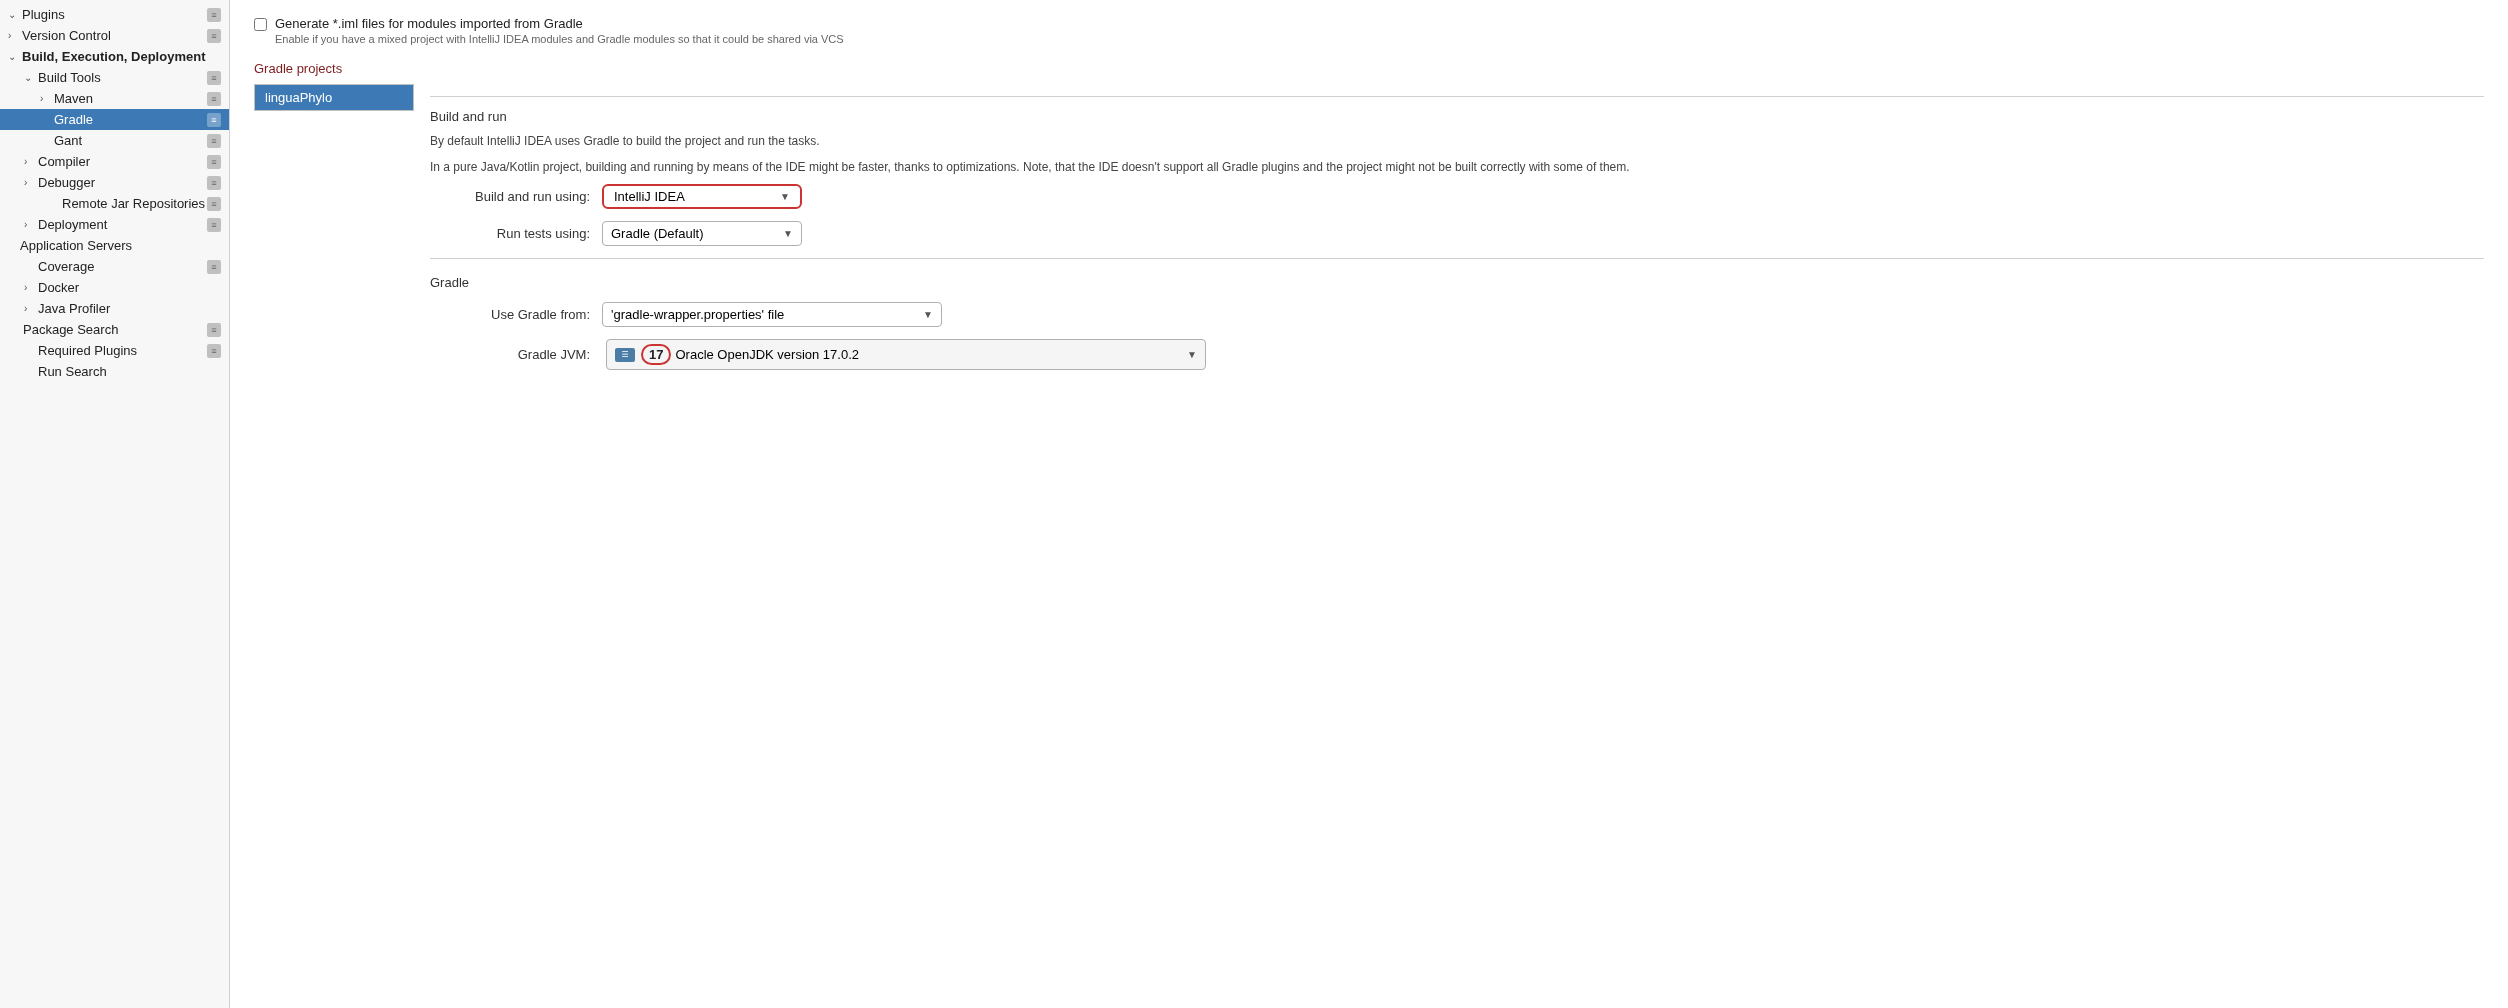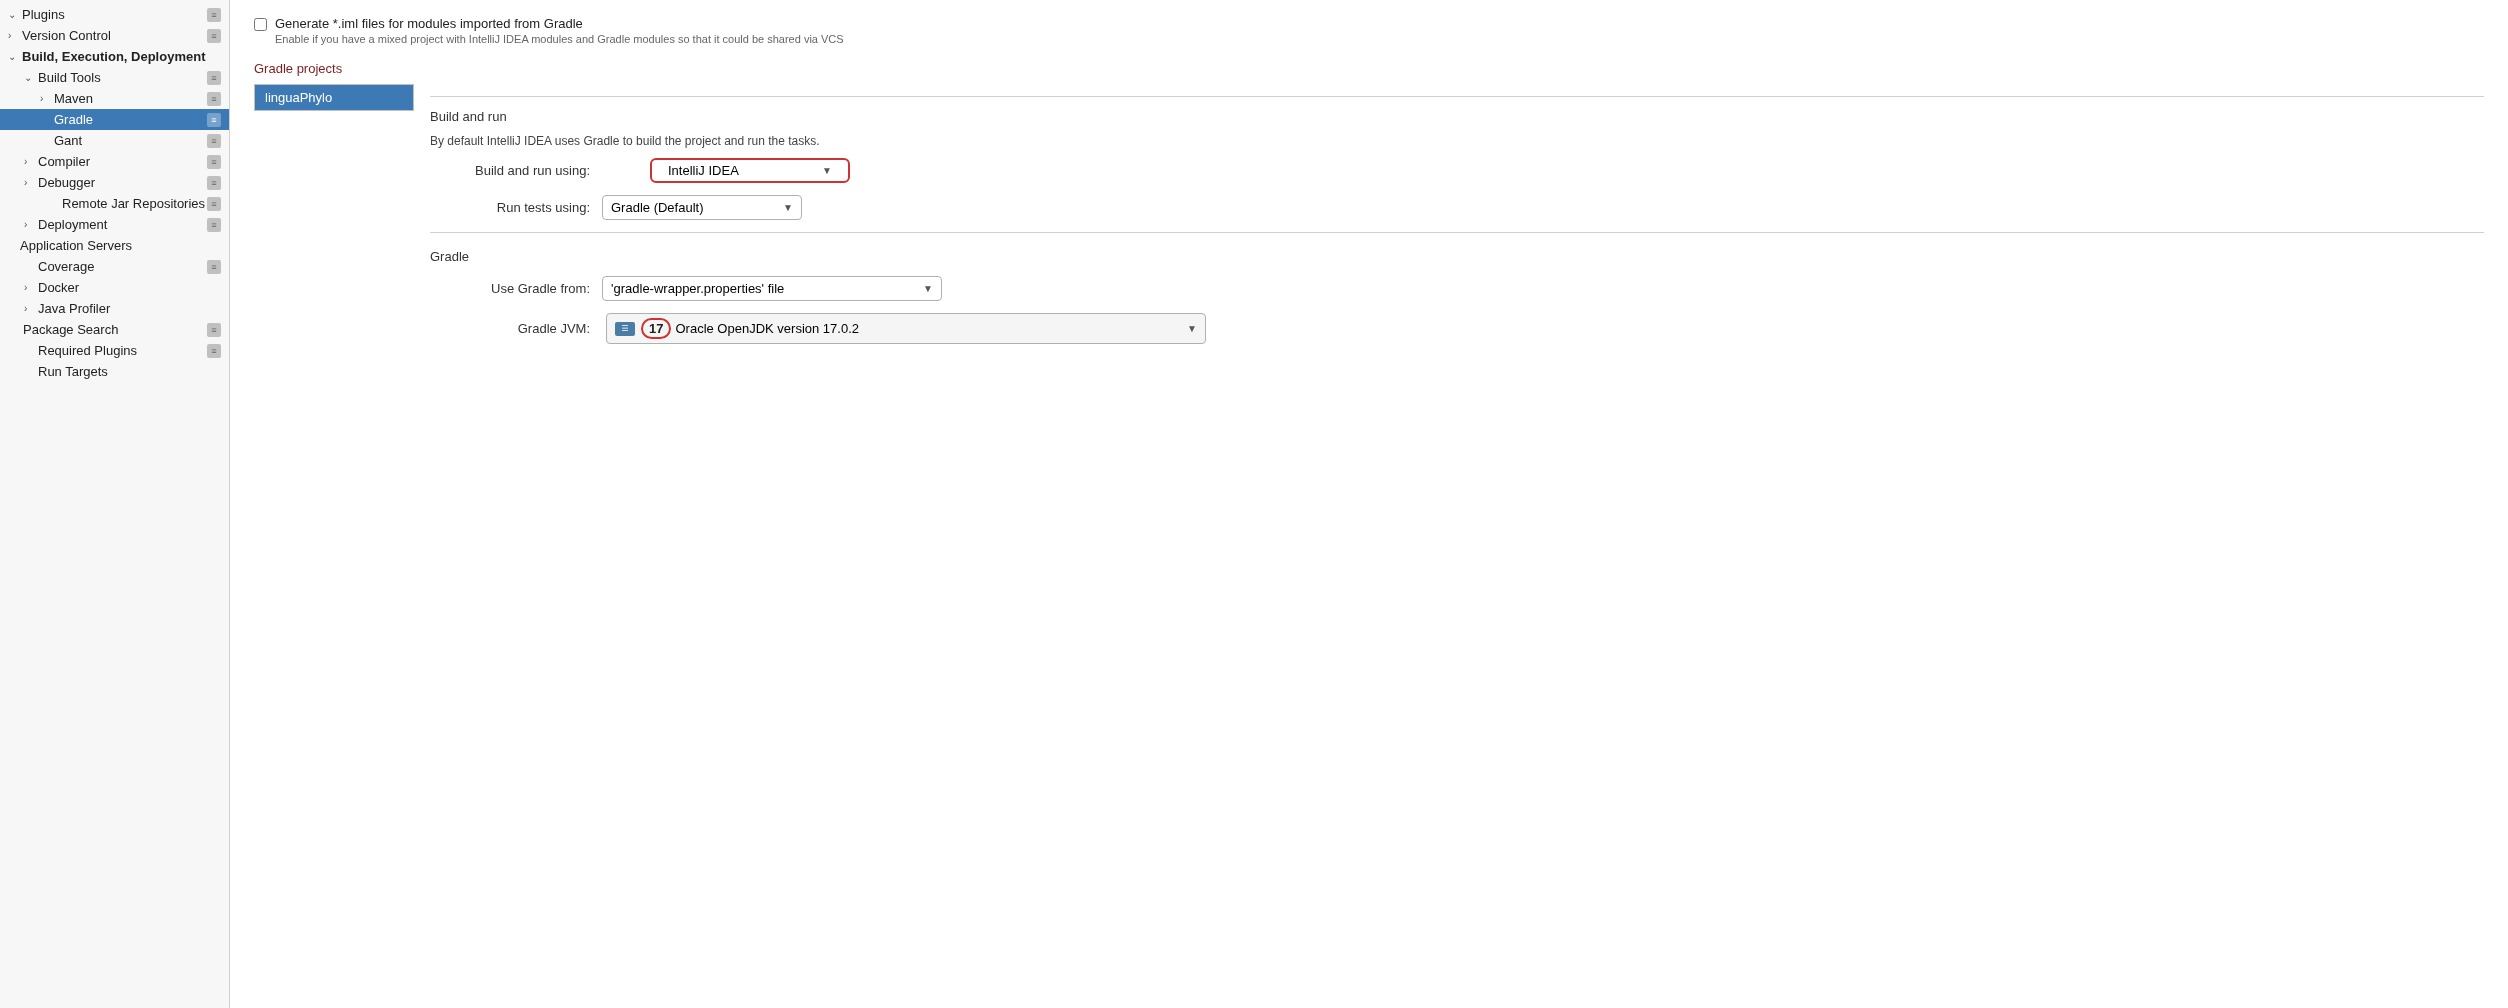--- a/index.html
+++ b/index.html
@@ -165,22 +165,21 @@
       border-radius: 4px;
       padding: 4px 8px;
       font-size: 13px;
       cursor: pointer;
       min-width: 200px;
       position: relative;
     }
     .dropdown-select.highlighted {
       border: 2px solid #cc3333;
       border-radius: 6px;
-      padding: 3px 16px;
-      margin-left: 48px;
+      padding: 3px 10px;
     }
     .dropdown-arrow {
       margin-left: auto;
       font-size: 10px;
       color: #555;
     }
     .gradle-section-title {
       font-size: 13px;
       font-weight: normal;
       color: #333;
@@ -299,21 +298,21 @@
       <span>Package Search</span>
       <span class="icon-page">≡</span>
     </div>
     <div class="sidebar-item" style="padding-left: 24px;">
       <span class="arrow"></span>
       <span>Required Plugins</span>
       <span class="icon-page">≡</span>
     </div>
     <div class="sidebar-item" style="padding-left: 24px;">
       <span class="arrow"></span>
-      <span>Run Targets</span>
+      <span>Run Search</span>
     </div>
   </div>
 
 <div class="main-content">
 
   <div class="checkbox-row">
     <input type="checkbox" id="generate-iml" style="">
     <div>
       <label class="checkbox-label" for="generate-iml">Generate *.iml files for modules imported from Gradle</label>
       <div class="checkbox-sub">Enable if you have a mixed project with IntelliJ IDEA modules and Gradle modules so that it could be shared via VCS</div>
@@ -326,20 +325,21 @@
       <div class="project-list">
         <div class="project-item active">linguaPhylo</div>
       </div>
       <div class="gradle-options">
 
 
         <hr class="divider-line">
 
         <div class="subsection-title">Build and run</div>
         <p class="info-text">By default IntelliJ IDEA uses Gradle to build the project and run the tasks.</p>
+        <p class="info-text">In a pure Java/Kotlin project, building and running by means of the IDE might be faster, thanks to optimizations. Note, that the IDE doesn't support all Gradle plugins and the project might not be built correctly with some of them.</p>
 
         <div class="form-row">
           <span class="form-label">Build and run using:</span>
           <div class="dropdown-select highlighted">
             <span>IntelliJ IDEA</span>
             <span class="dropdown-arrow">▼</span>
           </div>
         </div>
 
         <div class="form-row">

